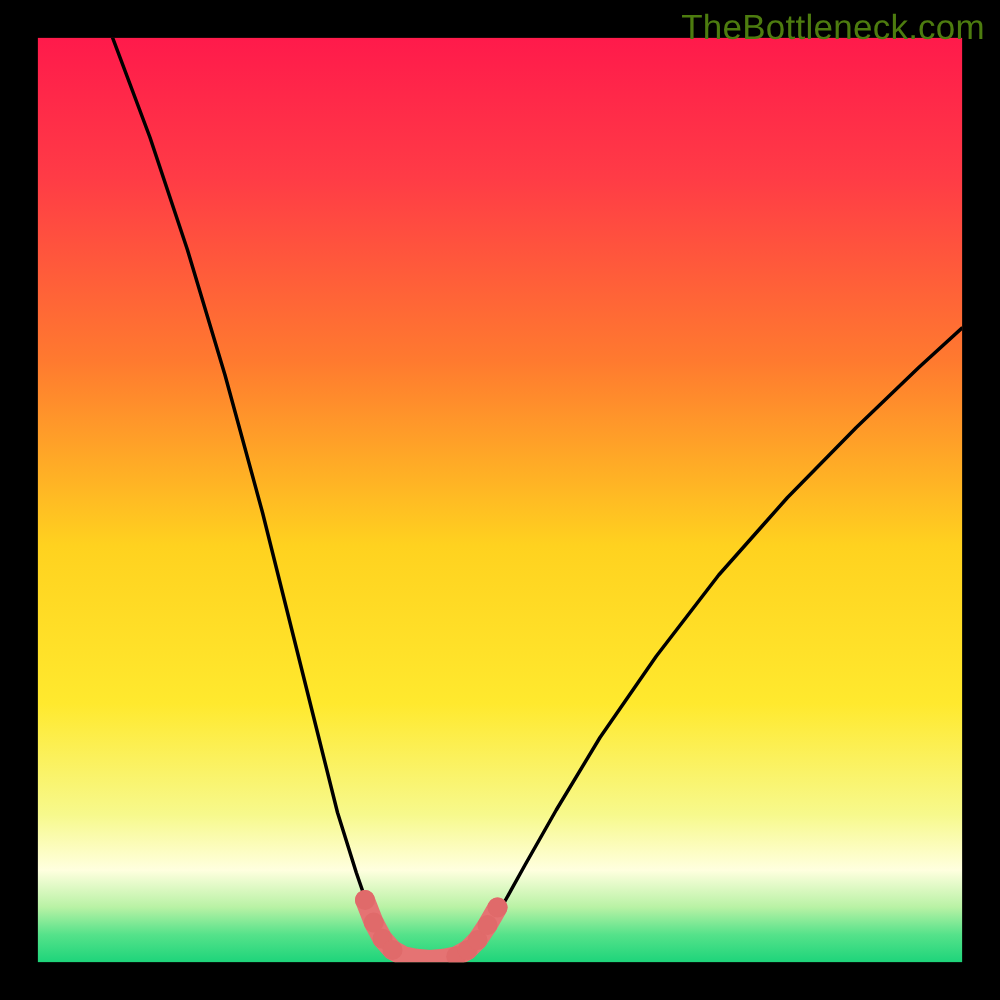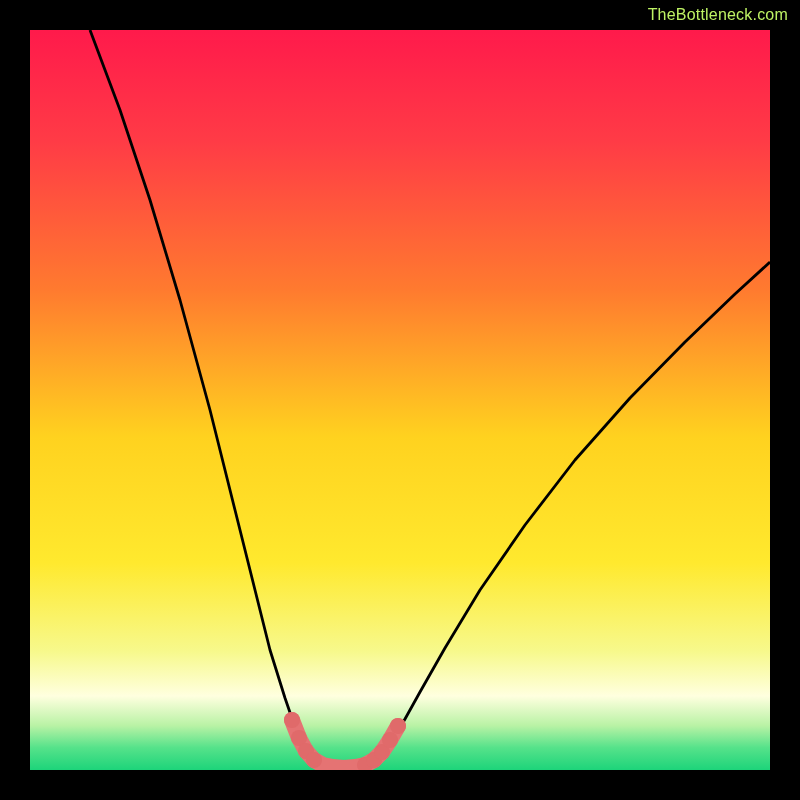--- a/index.html
+++ b/index.html
@@ -21,22 +21,22 @@
     left: 30px;
     top: 30px;
     width: 740px;
     height: 740px;
     overflow: hidden;
   }
   .watermark {
     position: absolute;
     top: 6px;
     right: 12px;
-    color: #bef264;
-    font-size: 16px;
+    color: #4d7c0f;
+    font-size: 28px;
     font-weight: 500;
     letter-spacing: 0.2px;
     z-index: 10;
   }
   svg { display: block; }
 </style>
 </head>
 <body>
 
 <div class="frame">

